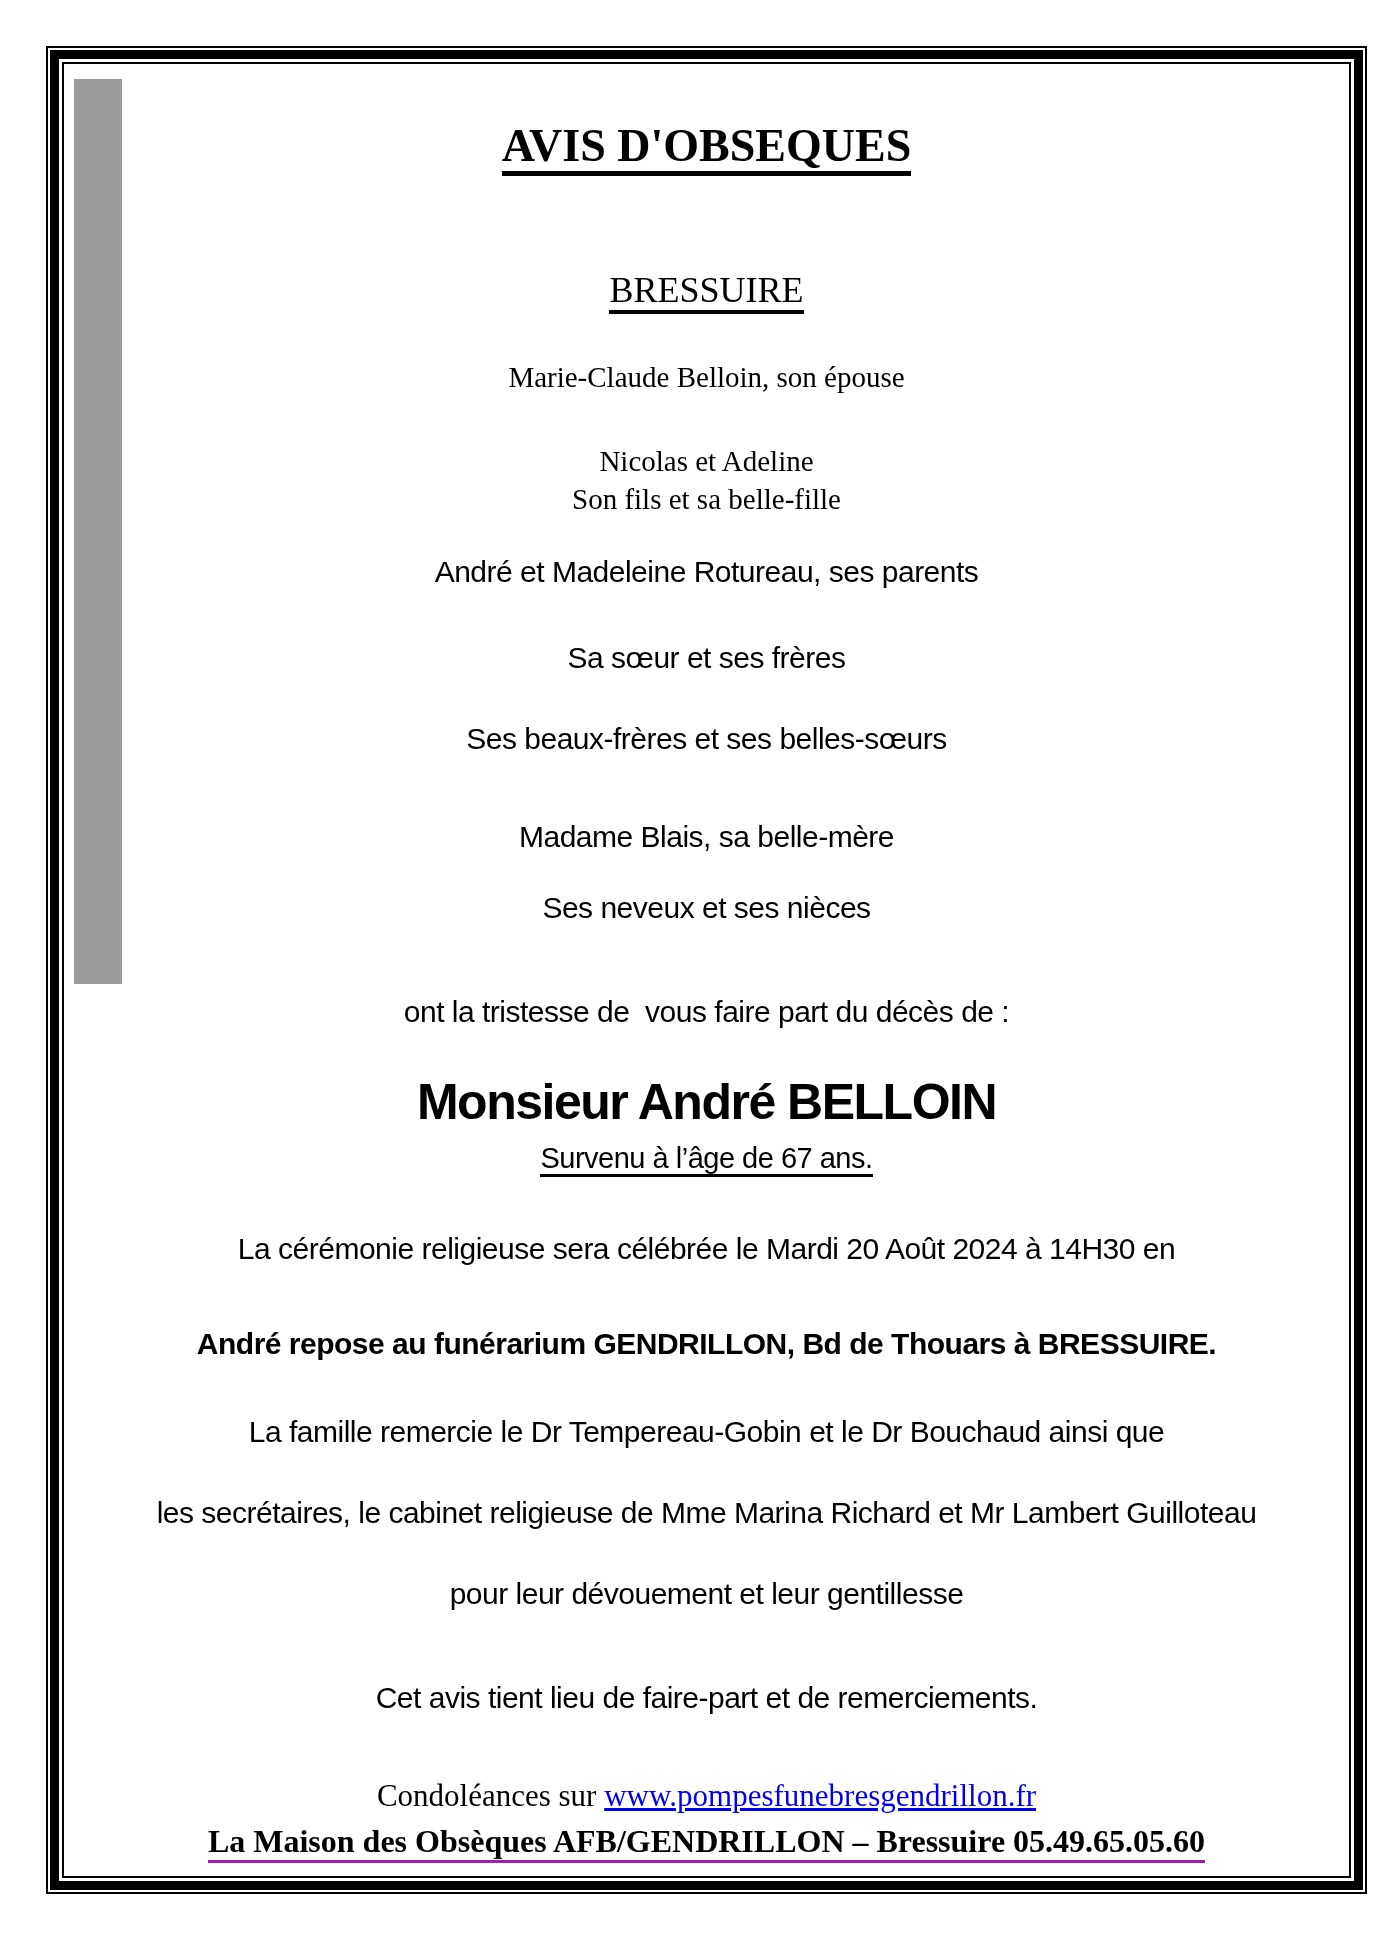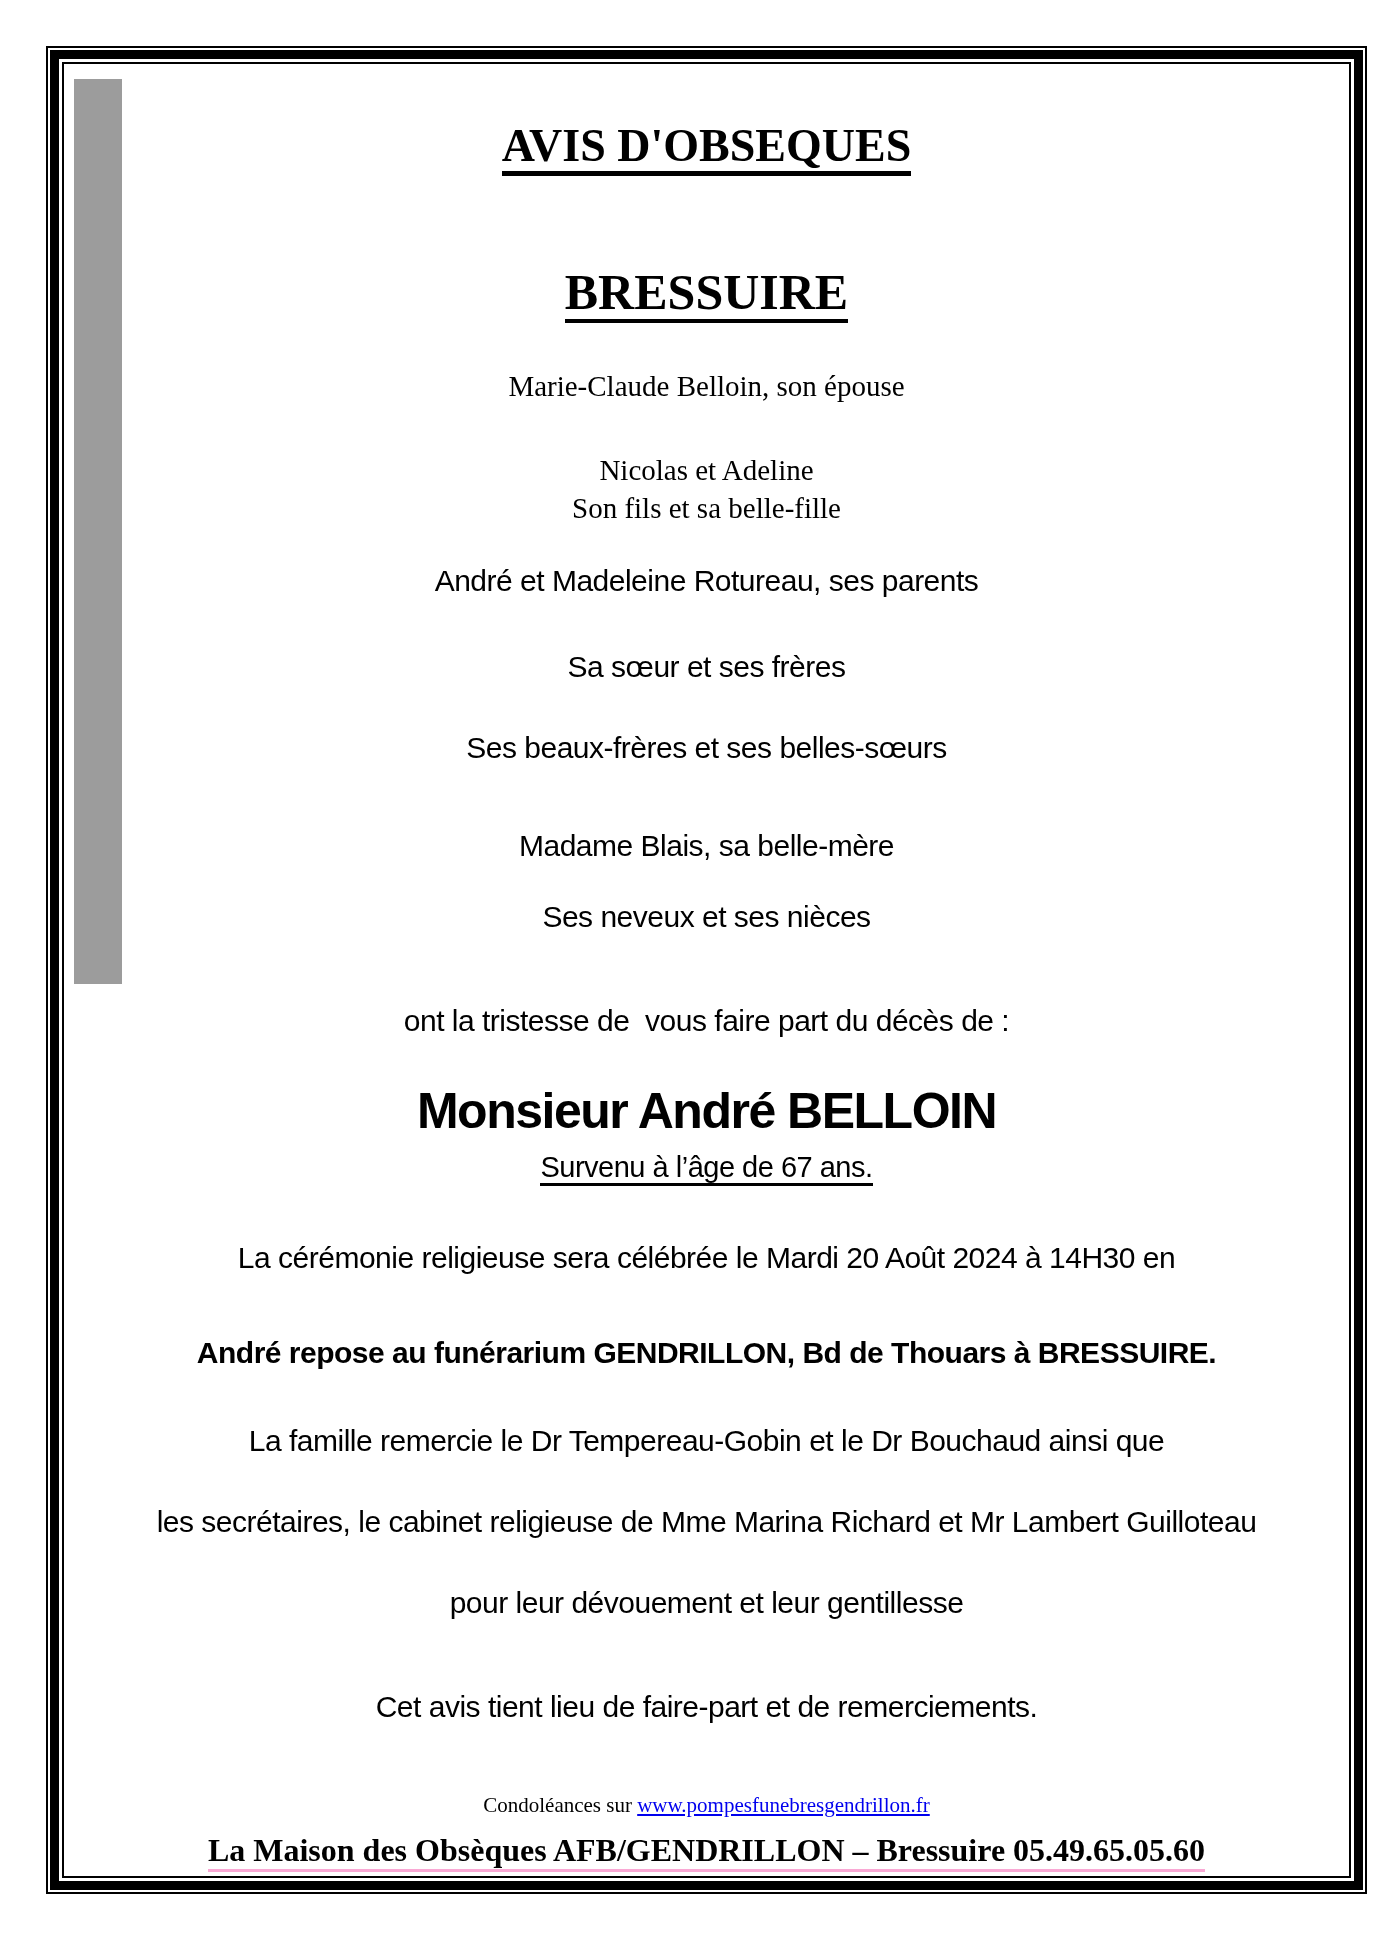--- a/index.html
+++ b/index.html
@@ -63,22 +63,22 @@
     line-height: 52px;
   }
   .doc-title .u-thick {
     display: inline-block;
     border-bottom: 5px solid #000;
     padding-bottom: 2px;
     line-height: 1.0;
   }
   .city {
     margin-top: 91px !important;
-    font-size: 50px;
-    font-weight: bold;
+    font-size: 36px;
+    font-weight: normal;
     line-height: 46px;
   }
   .city .u-thick {
     display: inline-block;
     border-bottom: 4px solid #000;
     padding-bottom: 2px;
     line-height: 1.0;
   }
   .serif-line { font-size: 29px; line-height: 38px; }
   .sans-line  { font-size: 30px; line-height: 38px; margin-top: 43px; }
@@ -111,35 +111,35 @@
     padding-bottom: 1px;
     line-height: 1.05;
   }
   .m-ceremony { margin-top: 53px !important; }
   .m-repose   { margin-top: 57px !important; font-weight: bold; }
   .m-thanks   { margin-top: 50px !important; }
   .m-notice   { margin-top: 66px !important; }
 
   .condolences {
     margin-top: 58px !important;
-    font-size: 21px;
+    font-size: 31px;
     line-height: 42px;
   }
   .condolences a {
     text-decoration: underline;
   }
   .funeral-home {
     margin-top: 4px !important;
     font-size: 32px;
     font-weight: bold;
     line-height: 40px;
   }
   .funeral-home .u-med {
     display: inline-block;
-    border-bottom: 3px solid #f9a8d4;
+    border-bottom: 3px solid #a21caf;
     padding-bottom: 1px;
     line-height: 1.05;
   }
 </style>
 </head>
 <body>
 
 <div class="frame-outer">
   <div class="frame-mid">
     <div class="frame-inner">

